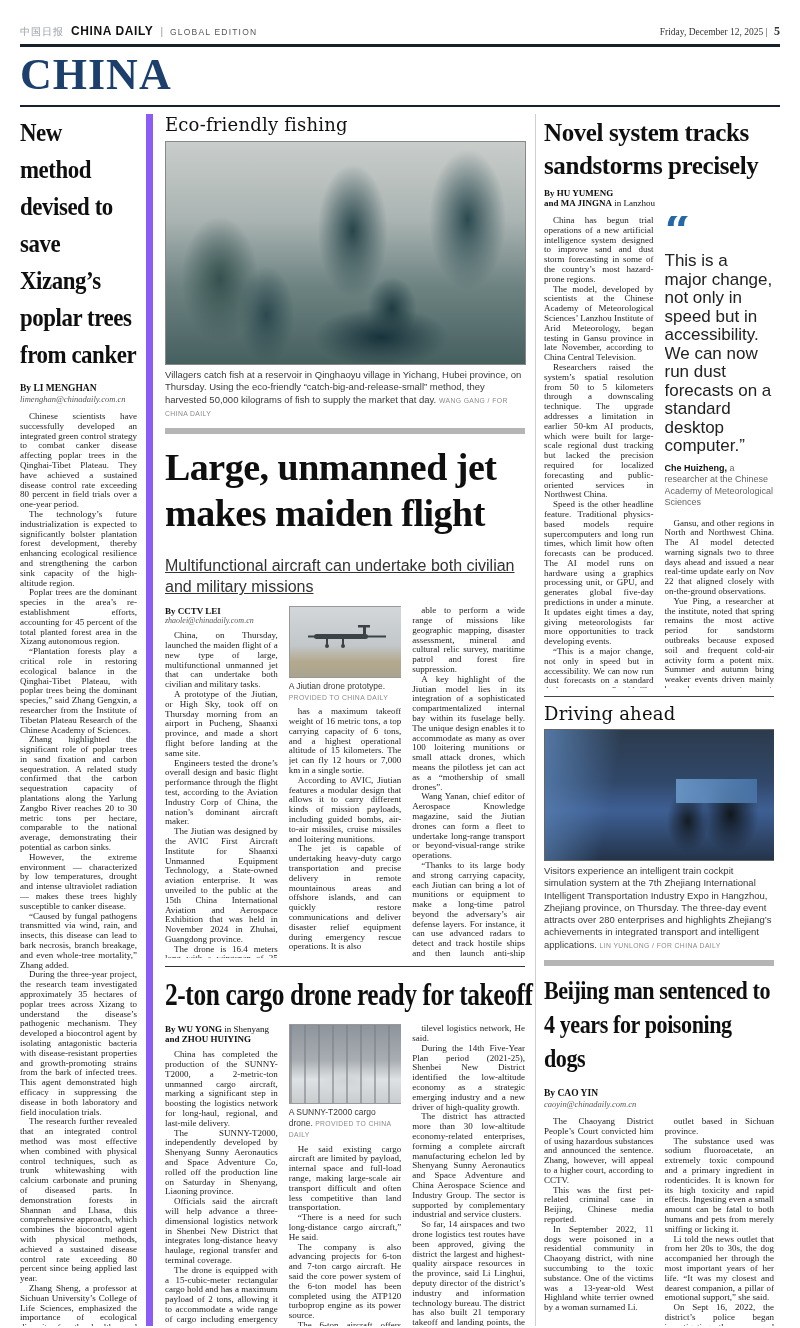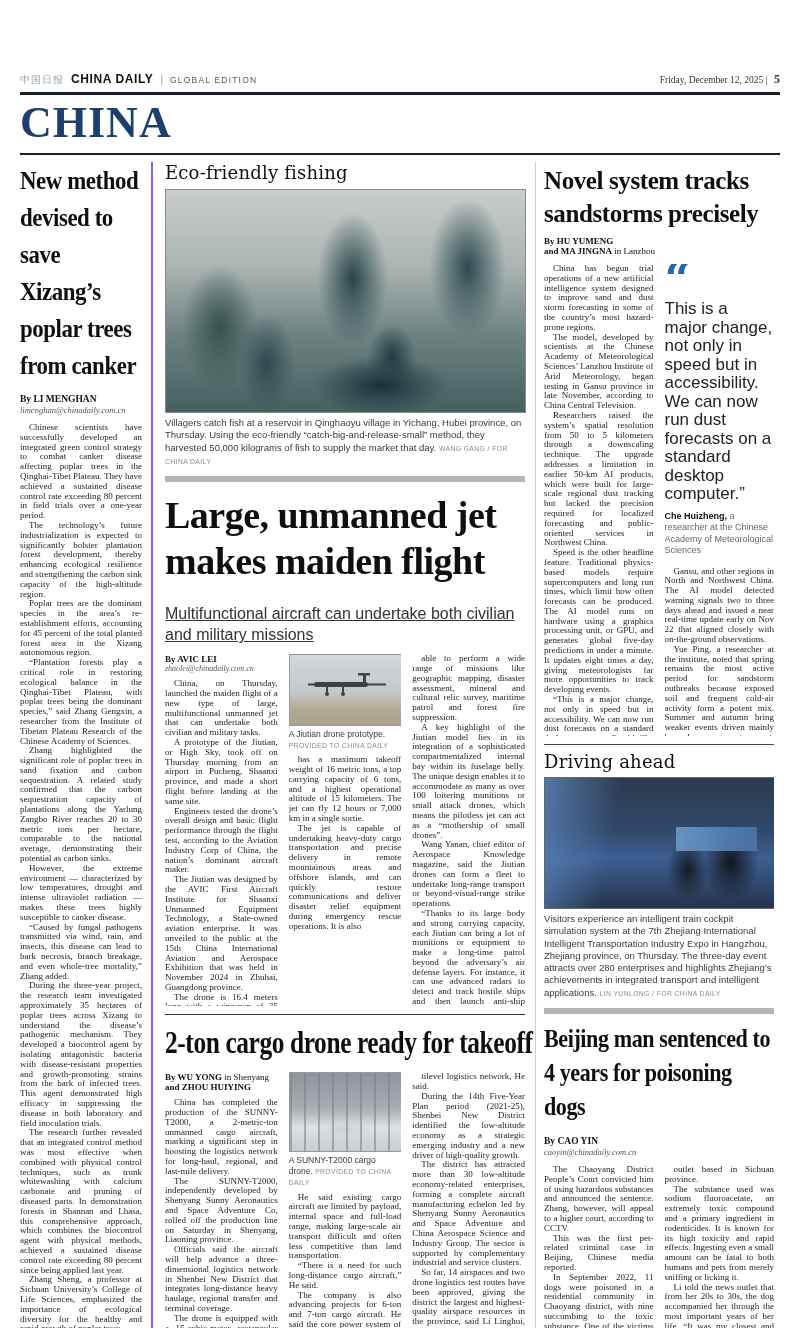--- a/index.html
+++ b/index.html
@@ -5,35 +5,35 @@
   * { margin:0; padding:0; box-sizing:border-box; }
   html,body { background:#ffffff; }
   body {
     width:800px; height:1328px; position:relative; overflow:hidden;
     font-family:"Liberation Serif", serif; color:#1c1c1c;
     -webkit-font-smoothing:antialiased;
   }
   .page { padding:0 20px; }
 
   
-  .masthead { display:flex; justify-content:space-between; align-items:flex-end; padding-top:24px; padding-bottom:5px;margin-top:48px; }
+  .masthead { display:flex; justify-content:space-between; align-items:flex-end; padding-top:24px; padding-bottom:5px; }
   .mh-left { display:flex; align-items:baseline; gap:7px; font-family:"Liberation Sans", sans-serif; }
   .logo-cn { font-size:10px; color:#9aa0a6; letter-spacing:1px; }
   .brand { font-size:12px; font-weight:bold; letter-spacing:.6px; color:#111; }
   .mh-div { color:#999; font-size:10px; }
   .edition { font-size:8.5px; color:#555; letter-spacing:1.2px; }
   .mh-right { font-size:9.5px; color:#333; }
   .page-no { font-weight:bold; font-size:12px; margin-left:4px; }
   .rule-thick { border-top:3px solid #17212b; }
   .rule-mid { border-top:2px solid #17212b; }
   .section-title { font-family:"Liberation Serif", serif; font-weight:bold; color:#1c3f6b; font-size:44px; letter-spacing:1px; line-height:52px; padding:2px 0 4px 0; }
 
   
   .content { display:grid; grid-template-columns:133px 381px 240px; column-gap:0; margin-top:7px; height:1212px; }
-  .colA { width:133px; height:100%; overflow:hidden; padding-right:9px; border-right:2px solid #8b5cf6; }
+  .colA { width:133px; height:100%; overflow:hidden; padding-right:9px; border-right:7px solid #8b5cf6; }
   .colB { width:381px; height:100%; overflow:hidden; padding:0 10px 0 10px; border-right:1px solid #cfcfcf; margin-left:2px; }
   .colC { width:240px; height:100%; overflow:hidden; padding-left:10px; }
 
   
   .hl { font-weight:bold; color:#0f0f0f; font-family:"Liberation Serif", serif; }
   .condense { transform-origin:0 0; }
   .byline { font-size:9.5px; font-weight:bold; color:#111; }
   .email { font-size:8.5px; font-style:italic; color:#555; margin-top:1px; }
   .paras p { font-size:9px; line-height:9.8px; text-align:justify; text-indent:9px; margin:0; color:#1c1c1c; }
   .kicker { font-family:"DejaVu Serif", serif; font-weight:normal; font-size:18px; color:#111; letter-spacing:.2px; }
@@ -151,21 +151,21 @@
       <div class="fish-photo"></div>
       <div class="caption"><span>Villagers catch fish at a reservoir in Qinghaoyu village in Yichang, Hubei province, on Thursday. Using the eco-friendly “catch-big-and-release-small” method, they harvested 50,000 kilograms of fish to supply the market that day. </span><span class="credit">WANG GANG / FOR CHINA DAILY</span></div>
 
       <div class="graybar mt8"></div>
 
       <article>
         <h1 class="hl jet-headline">Large, unmanned jet makes maiden flight</h1>
         <div class="jet-subhead">Multifunctional aircraft can undertake both civilian and military missions</div>
         <div class="threecol">
           <div class="jcol">
-            <div class="byline-sm">By AVIC LEI</div>
+            <div class="byline-sm">By CCTV LEI</div>
             <div class="email-sm">zhaolei@chinadaily.com.cn</div>
             <div class="paras">
                 <p>China, on Thursday, launched the maiden flight of a new type of large, multifunctional unmanned jet that can undertake both civilian and military tasks.</p>
                 <p>A prototype of the Jiutian, or High Sky, took off on Thursday morning from an airport in Pucheng, Shaanxi province, and made a short flight before landing at the same site.</p>
                 <p>Engineers tested the drone’s overall design and basic flight performance through the flight test, according to the Aviation Industry Corp of China, the nation’s dominant aircraft maker.</p>
                 <p>The Jiutian was designed by the AVIC First Aircraft Institute for Shaanxi Unmanned Equipment Technology, a State-owned aviation enterprise. It was unveiled to the public at the 15th China International Aviation and Aerospace Exhibition that was held in November 2024 in Zhuhai, Guangdong province.</p>
                 <p>The drone is 16.4 meters long with a wingspan of 25 meters. It</p>
               </div>
           </div>
           <div class="jcol">
@@ -181,20 +181,21 @@
                     <rect x="34" y="16" width="2" height="8"></rect>
                     <circle cx="19" cy="25" r="2"></circle>
                     <circle cx="35" cy="25" r="2"></circle>
                   </g>
                 </svg>
               </div>
               <figcaption class="caption"><span>A Jiutian drone prototype. </span><span class="credit">PROVIDED TO CHINA DAILY</span></figcaption>
             </figure>
             <div class="paras">
                 <p>has a maximum takeoff weight of 16 metric tons, a top carrying capacity of 6 tons, and a highest operational altitude of 15 kilometers. The jet can fly 12 hours or 7,000 km in a single sortie.</p>
+                <p>According to AVIC, Jiutian features a modular design that allows it to carry different kinds of mission payloads, including guided bombs, air-to-air missiles, cruise missiles and loitering munitions.</p>
                 <p>The jet is capable of undertaking heavy-duty cargo transportation and precise delivery in remote mountainous areas and offshore islands, and can quickly restore communications and deliver disaster relief equipment during emergency rescue operations. It is also</p>
               </div>
           </div>
           <div class="jcol">
             <div class="paras">
                 <p>able to perform a wide range of missions like geographic mapping, disaster assessment, mineral and cultural relic survey, maritime patrol and forest fire suppression.</p>
                 <p>A key highlight of the Jiutian model lies in its integration of a sophisticated compartmentalized internal bay within its fuselage belly. The unique design enables it to accommodate as many as over 100 loitering munitions or small attack drones, which means the pilotless jet can act as a “mothership of small drones”.</p>
                 <p>Wang Yanan, chief editor of Aerospace Knowledge magazine, said the Jiutian drones can form a fleet to undertake long-range transport or beyond-visual-range strike operations.</p>
                 <p>“Thanks to its large body and strong carrying capacity, each Jiutian can bring a lot of munitions or equipment to make a long-time patrol beyond the adversary’s air defense layers. For instance, it can use advanced radars to detect and track hostile ships and then launch anti-ship cruise missiles to hit the targets. The craft can also launch many small drones as part of a swarm tactic to overwhelm enemy air defenses in future asymmetric warfare scenarios,” he said.</p>
               </div>

